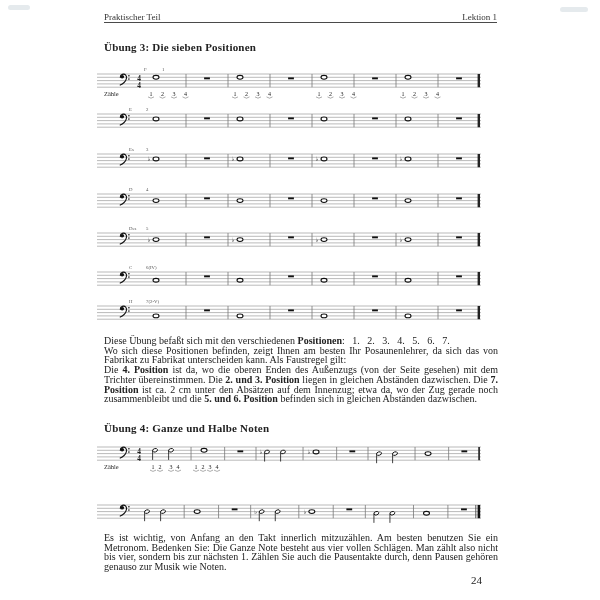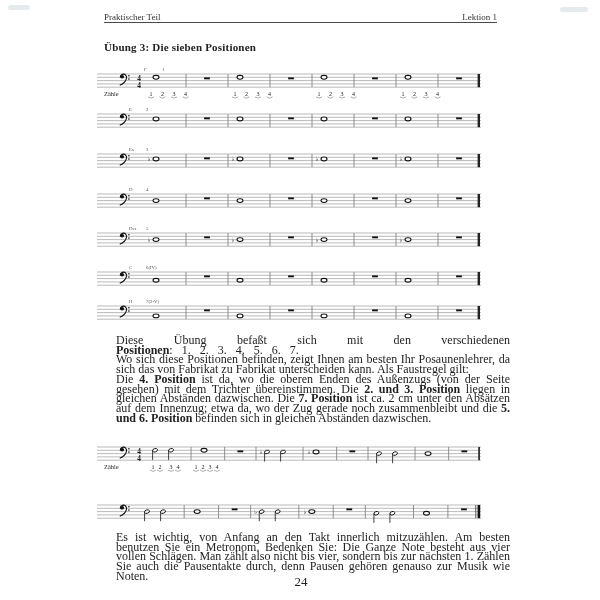--- a/index.html
+++ b/index.html
@@ -3,24 +3,24 @@
 <meta charset="utf-8">
 <style>
   html,body{margin:0;padding:0;background:#fff;}
   .page{position:relative;width:600px;height:600px;background:#fff;
         font-family:"Liberation Serif", serif;color:#1d1d1d;overflow:hidden;}
   .hdr-text{position:absolute;top:12px;font-size:9px;color:#333;}
   .hdr-left{left:104px;}
   .hdr-right{right:103px;font-family:Liberation Serif, serif;}
   .rule{position:absolute;left:104px;top:22px;width:393px;height:1.2px;background:#4a4a4a;}
   .title{position:absolute;left:104px;margin:0;font-size:11px;font-weight:600;color:#222;letter-spacing:.2px;}
-  .body-text{position:absolute;left:116px;width:394px;margin:0;font-size:12px;line-height:9.7px;
+  .body-text{position:absolute;left:104px;width:394px;margin:0;font-size:10px;line-height:9.7px;
              text-align:justify;color:#222;}
   .body-text b{font-weight:bold;}
-  .pagenum{position:absolute;left:104px;width:394px;top:574px;text-align:center;font-size:13px;color:#222;}
+  .pagenum{position:absolute;left:88px;width:394px;top:574px;text-align:right;font-size:11px;color:#222;}
   .artifact{position:absolute;border-radius:3px;opacity:.45;background:#c6d0d6;}
   #staves-layer svg{overflow:visible;}
 </style>
 </head>
 <body>
 
 <div class="page">
 
   <div class="artifact" style="left:8px;top:5px;width:22px;height:5px;"></div>
   <div class="artifact" style="left:560px;top:7px;width:28px;height:5px;"></div>
@@ -485,17 +485,18 @@
         </g>
         <line x1="351.8933333333334" y1="7" x2="351.8933333333334" y2="20.2" stroke="#777" stroke-width="0.8"></line>
         <rect x="365.04666666666674" y="10.4" width="5.8" height="1.9" fill="#111"></rect>
         <line x1="379.8" y1="7" x2="379.8" y2="20.2" stroke="#444" stroke-width="0.9"></line>
         <rect x="381.6" y="7" width="2.6" height="13.2" fill="#111"></rect>
       </svg>
     </div>
 
   <p class="body-text" style="top:336px;"><span>Diese Übung befaßt sich mit den verschiedenen </span><b>Positionen</b><span>:&nbsp;&nbsp;&nbsp;1.&nbsp;&nbsp;&nbsp;2.&nbsp;&nbsp;&nbsp;3.&nbsp;&nbsp;&nbsp;4.&nbsp;&nbsp;&nbsp;5.&nbsp;&nbsp;&nbsp;6.&nbsp;&nbsp;&nbsp;7.</span><br><span>Wo sich diese Positionen befinden, zeigt Ihnen am besten Ihr Posaunenlehrer, da sich das von Fabrikat zu Fabrikat unterscheiden kann. Als Faustregel gilt:</span><br><span>Die </span><b>4. Position</b><span> ist da, wo die oberen Enden des Außenzugs (von der Seite gesehen) mit dem Trichter übereinstimmen. Die </span><b>2. und 3. Position</b><span> liegen in gleichen Abständen dazwischen. Die </span><b>7. Position</b><span> ist ca. 2 cm unter den Absätzen auf dem Innenzug; etwa da, wo der Zug gerade noch zusammenbleibt und die </span><b>5. und 6. Position</b><span> befinden sich in gleichen Abständen dazwischen.</span></p>
 
+  <h2 class="title" style="top:422px;">Übung 4: Ganze und Halbe Noten</h2>
 
   <p class="body-text" style="top:533px;"><span>Es ist wichtig, von Anfang an den Takt innerlich mitzuzählen. Am besten benutzen Sie ein Metronom. Bedenken Sie: Die Ganze Note besteht aus vier vollen Schlägen. Man zählt also nicht bis vier, sondern bis zur nächsten 1. Zählen Sie auch die Pausentakte durch, denn Pausen gehören genauso zur Musik wie Noten.</span></p>
 
   <div class="pagenum">24</div>
 </div>
 
 </body></html>

